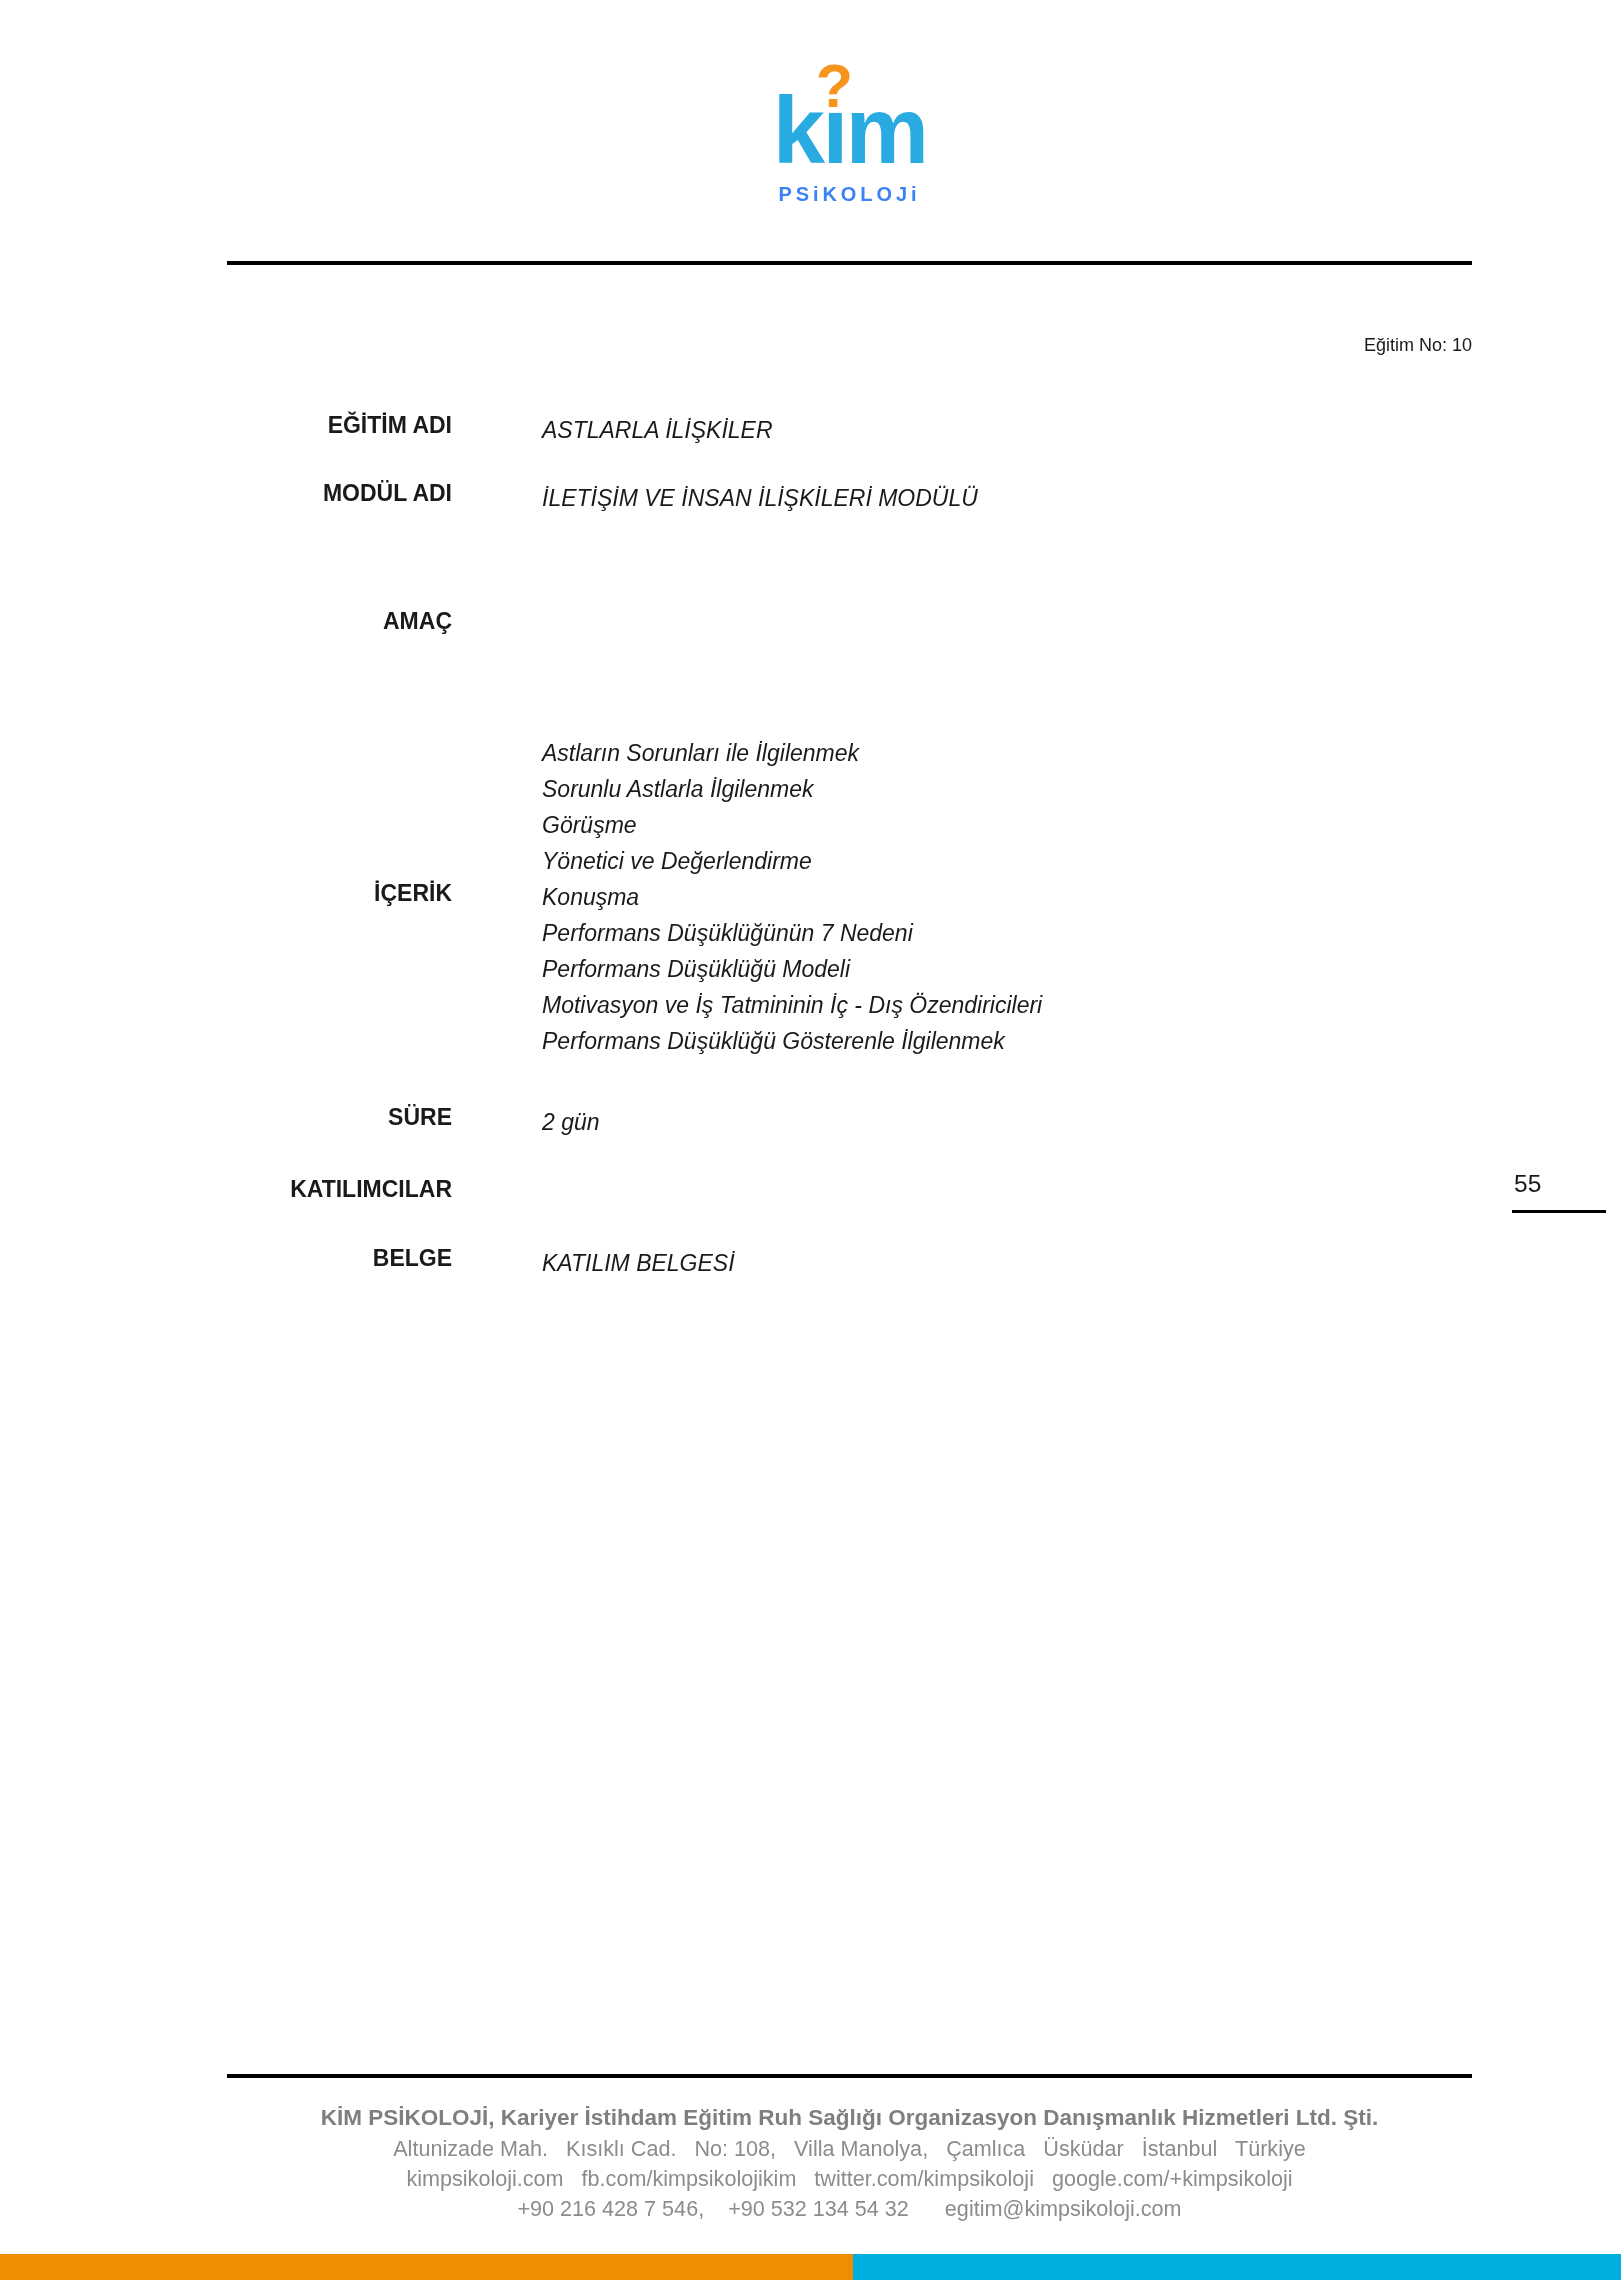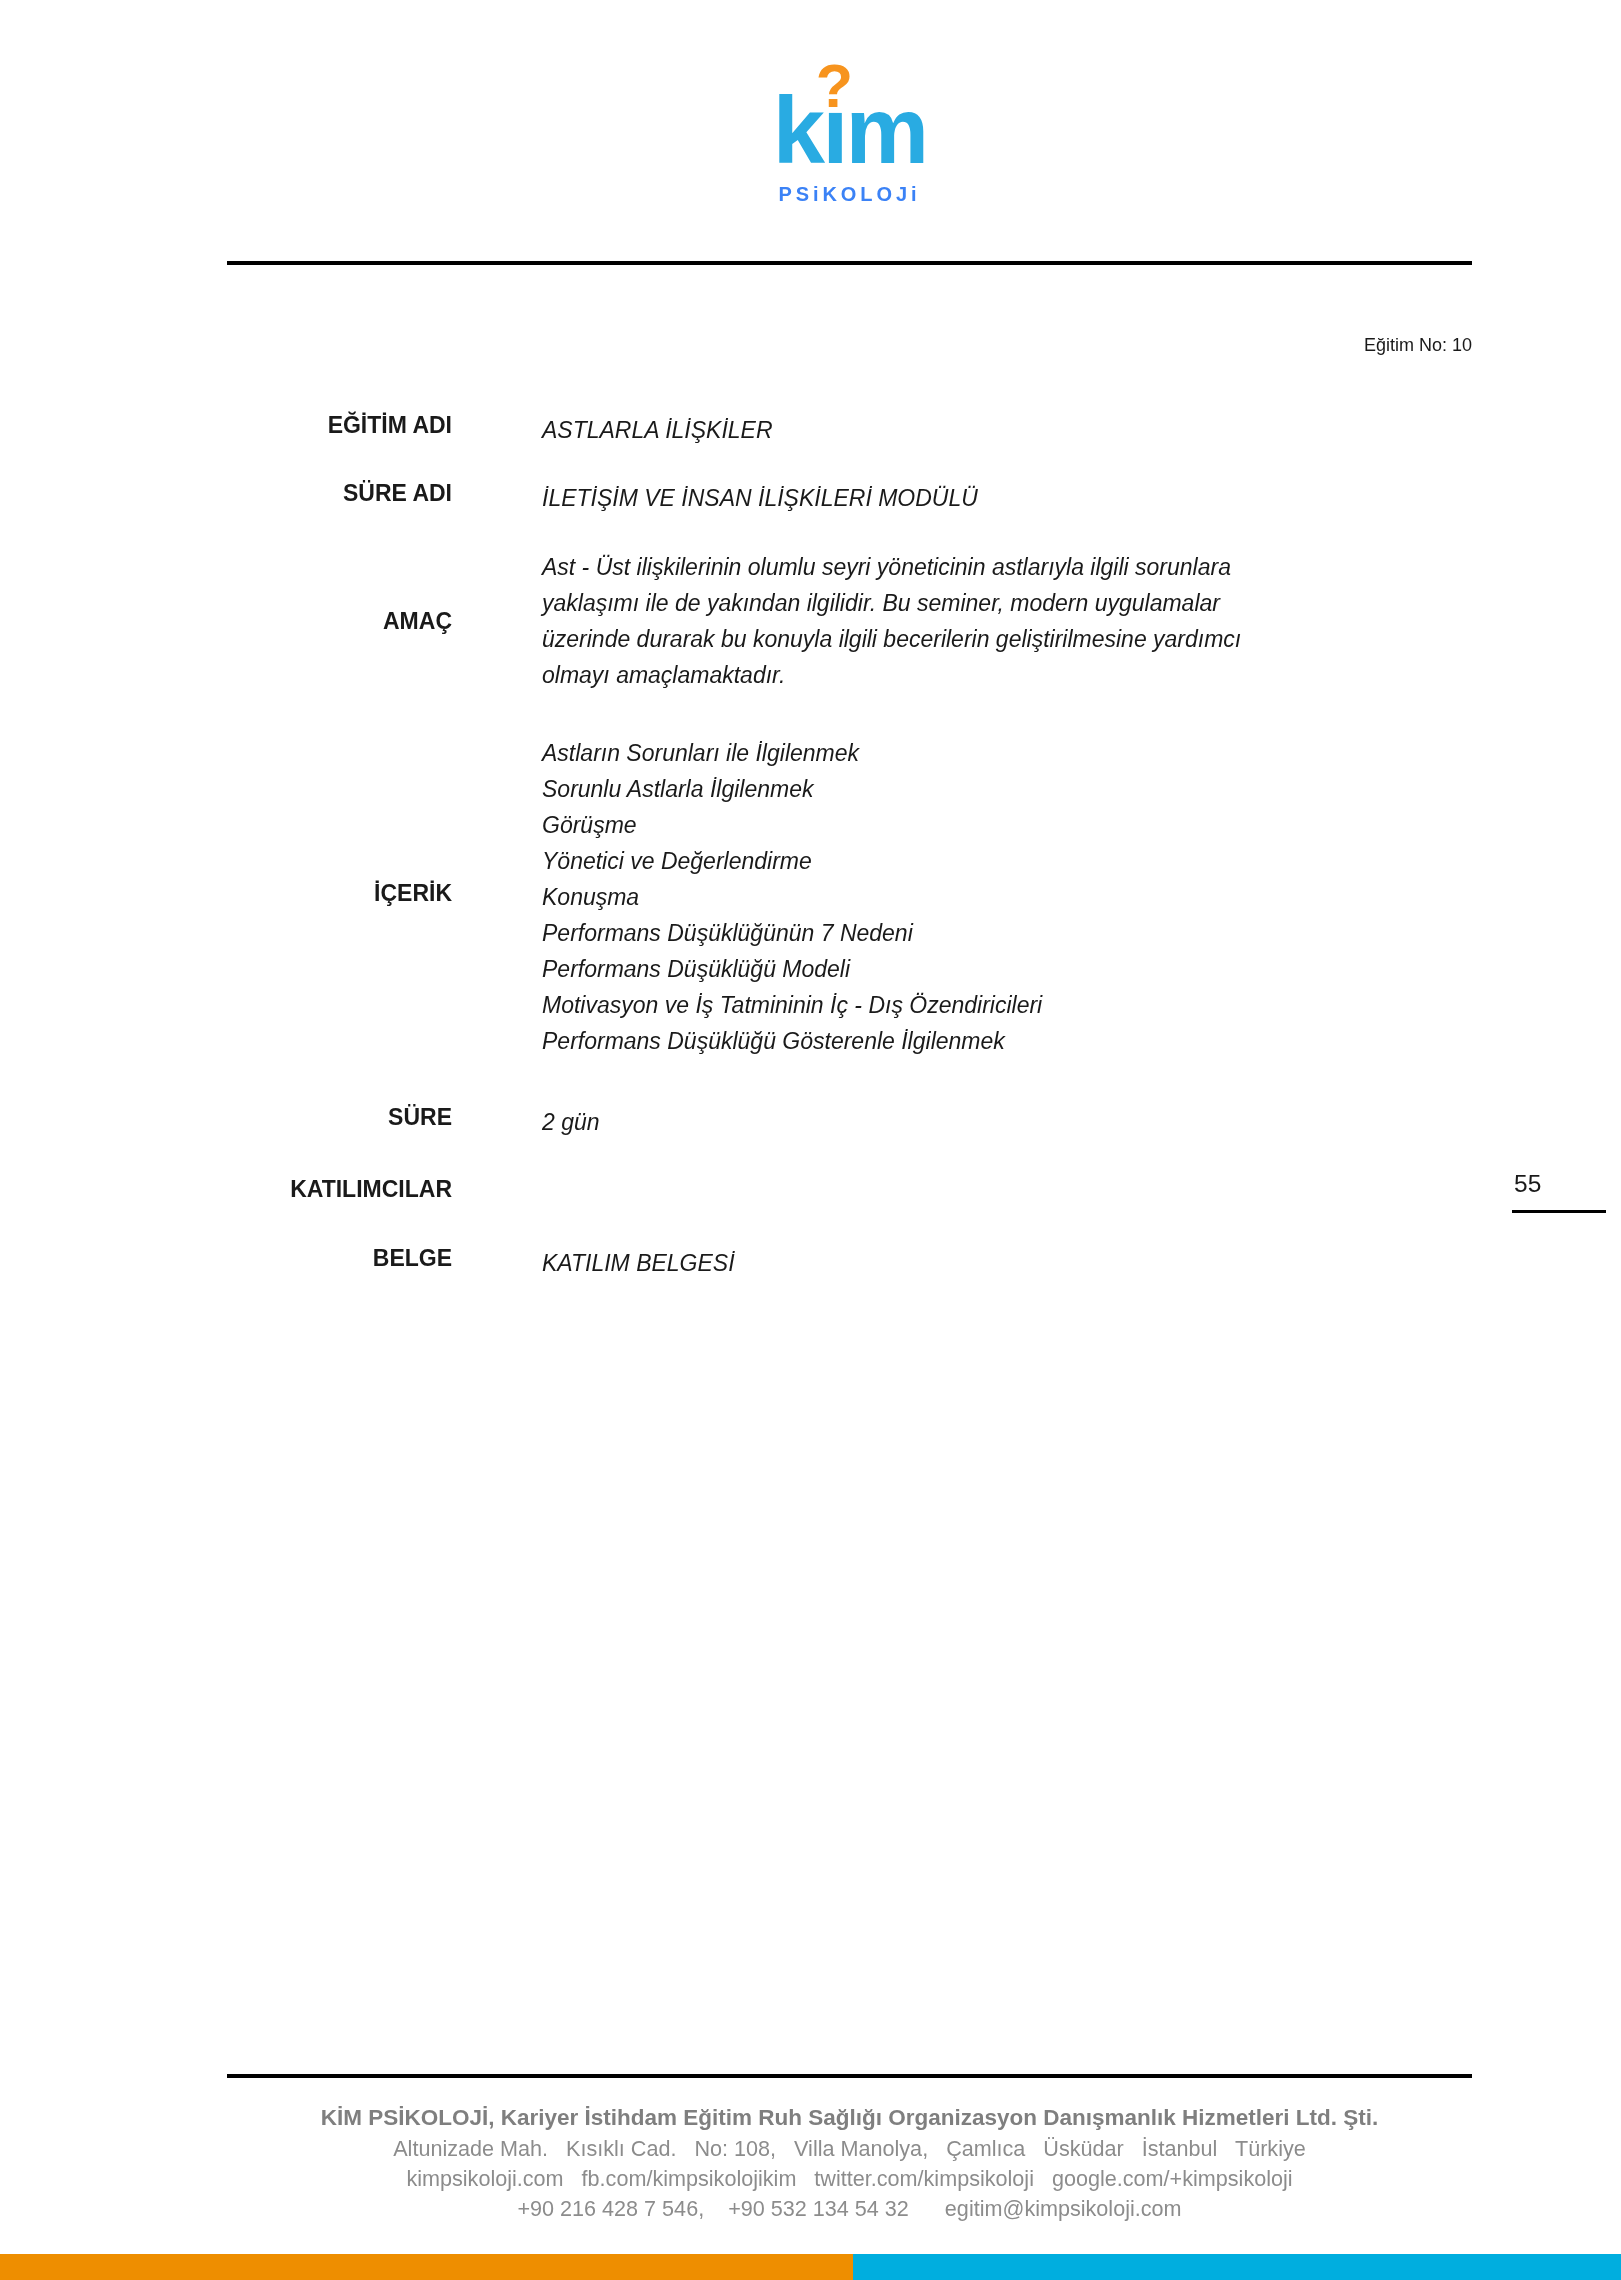--- a/index.html
+++ b/index.html
@@ -148,25 +148,24 @@
     </span>
   </div>
 
   <div class="rule rule-top"></div>
 
   <div class="egitim-no">Eğitim No: 10</div>
 
   <div class="flabel lab-egitim">EĞİTİM ADI</div>
   <div class="fvalue val-egitim">ASTLARLA İLİŞKİLER</div>
 
-  <div class="flabel lab-modul">SÜRE ADI</div>
+  <div class="flabel lab-modul">MODÜL ADI</div>
   <div class="fvalue val-modul">İLETİŞİM VE İNSAN İLİŞKİLERİ MODÜLÜ</div>
 
   <div class="flabel lab-amac">AMAÇ</div>
-  <div class="fvalue val-amac">Ast - Üst ilişkilerinin olumlu seyri yöneticinin astlarıyla ilgili sorunlara yaklaşımı ile de yakından ilgilidir. Bu seminer, modern uygulamalar üzerinde durarak bu konuyla ilgili becerilerin geliştirilmesine yardımcı olmayı amaçlamaktadır.</div>
 
   <div class="flabel lab-icerik">İÇERİK</div>
   <div class="fvalue val-icerik">
     <span class="list-line">Astların Sorunları ile İlgilenmek</span>
     <span class="list-line">Sorunlu Astlarla İlgilenmek</span>
     <span class="list-line">Görüşme</span>
     <span class="list-line">Yönetici ve Değerlendirme</span>
     <span class="list-line">Konuşma</span>
     <span class="list-line">Performans Düşüklüğünün 7 Nedeni</span>
     <span class="list-line">Performans Düşüklüğü Modeli</span>

